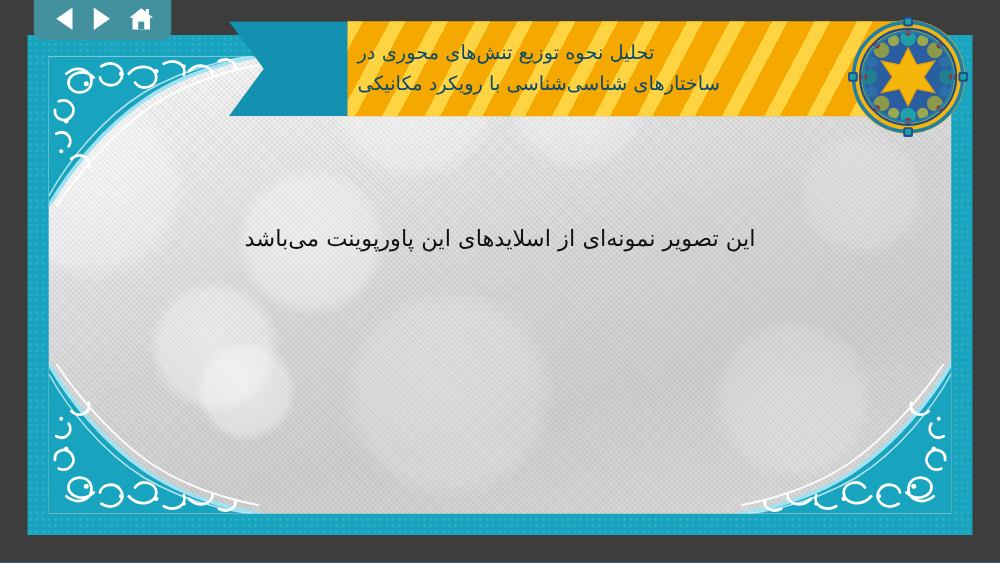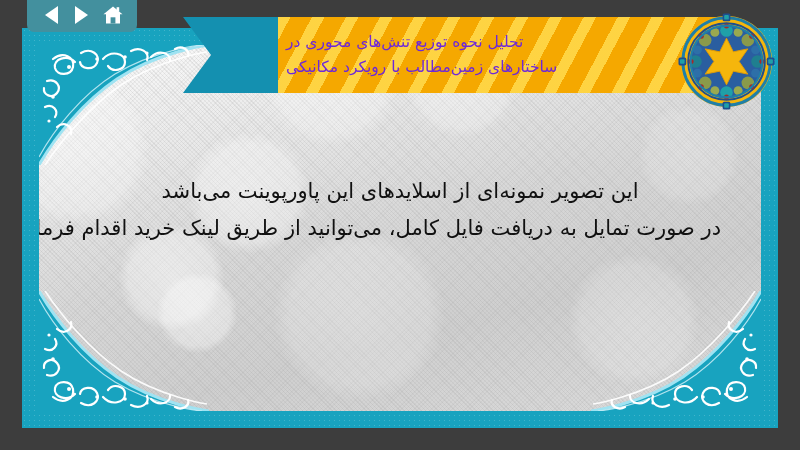--- a/index.html
+++ b/index.html
@@ -117,21 +117,21 @@
   }
   #title-text{
     position:absolute; inset:0;
     display:flex; flex-direction:column;
     align-items:flex-end; justify-content:center;
     padding:0 14px 0 8px;
     direction:rtl;
     z-index:2;
   }
   #title-text div{
-    color:#6d28d9;
+    color:#0c4a6e;
     font-size:15.5px;
     line-height:25px;
     font-weight:normal;
     white-space:nowrap;
     text-align:right;
   }
 
   
   #medallion{
     position:absolute;
@@ -142,21 +142,21 @@
 
   
   #body-text{
     position:absolute;
     left:40px; right:40px; top:128px;
     direction:rtl; text-align:center;
     z-index:20;
   }
   #body-text p{
     color:#111111;
-    font-size:21px;
+    font-size:18px;
     line-height:37px;
     white-space:nowrap;
   }
 </style>
 </head>
 <body>
 
 <div id="viewer">
 
   <div id="navbar">
@@ -262,32 +262,31 @@
             <circle cx="58" cy="14" r="1.8"></circle>
           <circle cx="86" cy="12" r="1.8"></circle>
             <circle cx="14" cy="52" r="1.8"></circle>
           <circle cx="10" cy="76" r="1.6"></circle>
             <circle cx="108" cy="8" r="1.6"></circle>
         </g>
       </svg>
 
       <div id="body-text">
         <p>این تصویر نمونه‌ای از اسلایدهای این پاورپوینت می‌باشد</p>
-        <p>در صورت تمایل به دریافت فایل کامل، می‌توانید از طریق لینک خرید اقدام فرمایید</p>
       </div>
 
     </div>
   </div>
 
   <div id="ribbon">
     <div id="ribbon-tail"></div>
     <div id="ribbon-body">
       <div id="title-text">
         <div>تحلیل نحوه توزیع تنش‌های محوری در</div>
-        <div>ساختارهای زمین‌مطالب با رویکرد مکانیکی</div>
+        <div>ساختارهای شناسی‌شناسی با رویکرد مکانیکی</div>
       </div>
     </div>
   </div>
 
   <svg id="medallion" viewBox="0 0 100 100">
     <defs>
       <clipPath id="mclip">
           <circle cx="50" cy="50" r="46"></circle>
         </clipPath>
     </defs>

